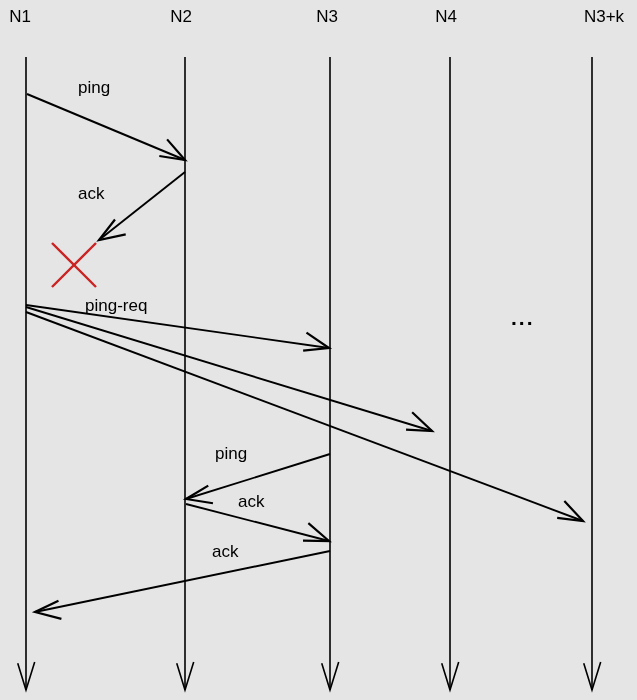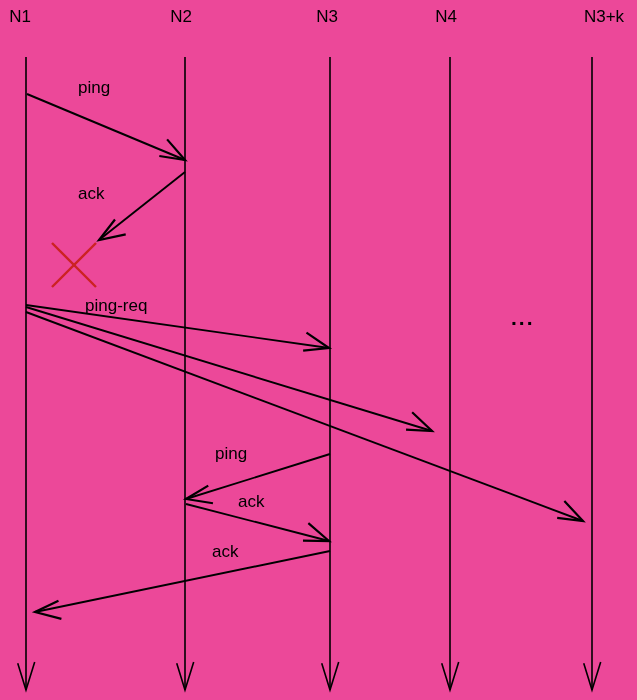--- a/index.html
+++ b/index.html
@@ -7,21 +7,21 @@
     padding: 0;
     background: #ffffff;
   }
   body {
     font-family: "Liberation Sans", sans-serif;
   }
   #diagram-root {
     position: relative;
     width: 637px;
     height: 700px;
-    background: #ec4899;
+    background: #e5e5e5;
     overflow: hidden;
   }
   svg.canvas {
     position: absolute;
     top: 0;
     left: 0;
     width: 637px;
     height: 700px;
     display: block;
   }

